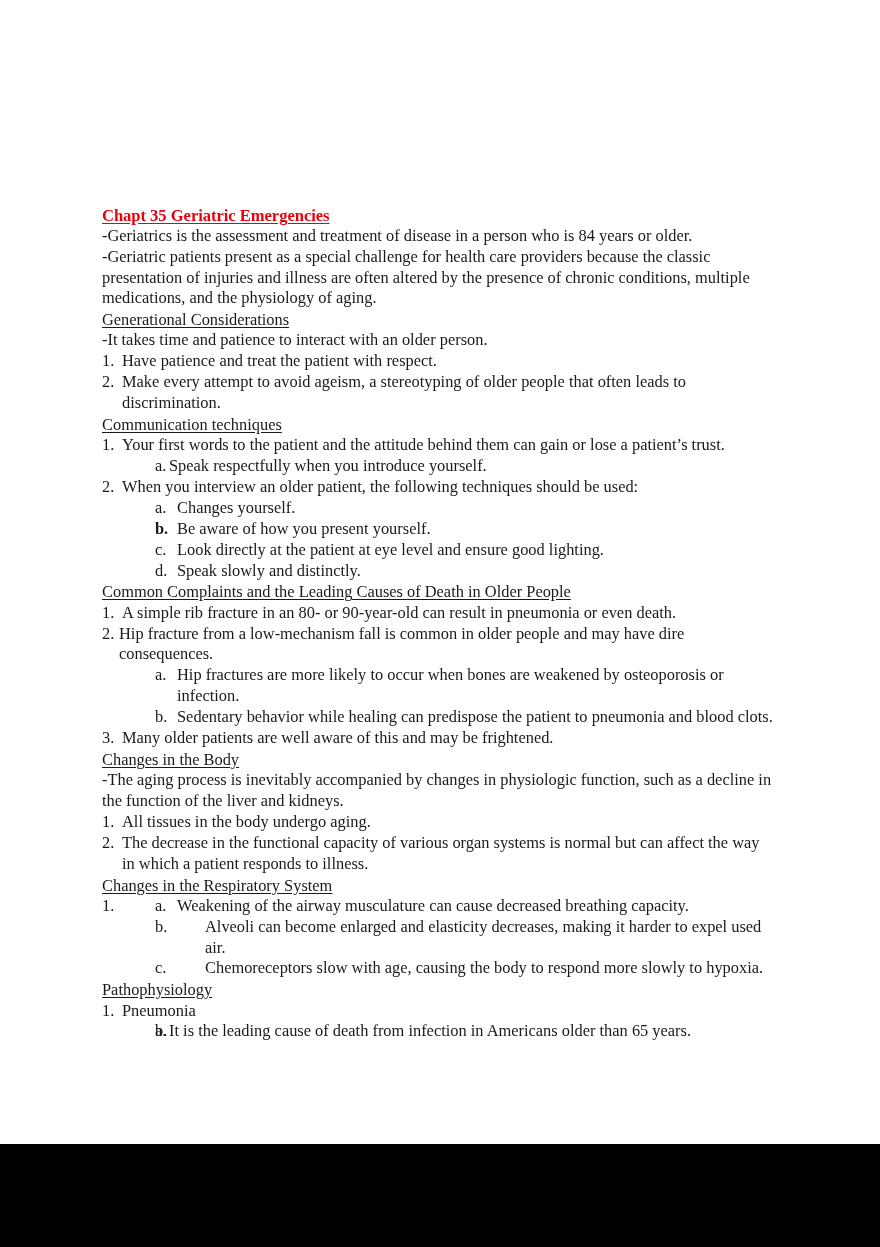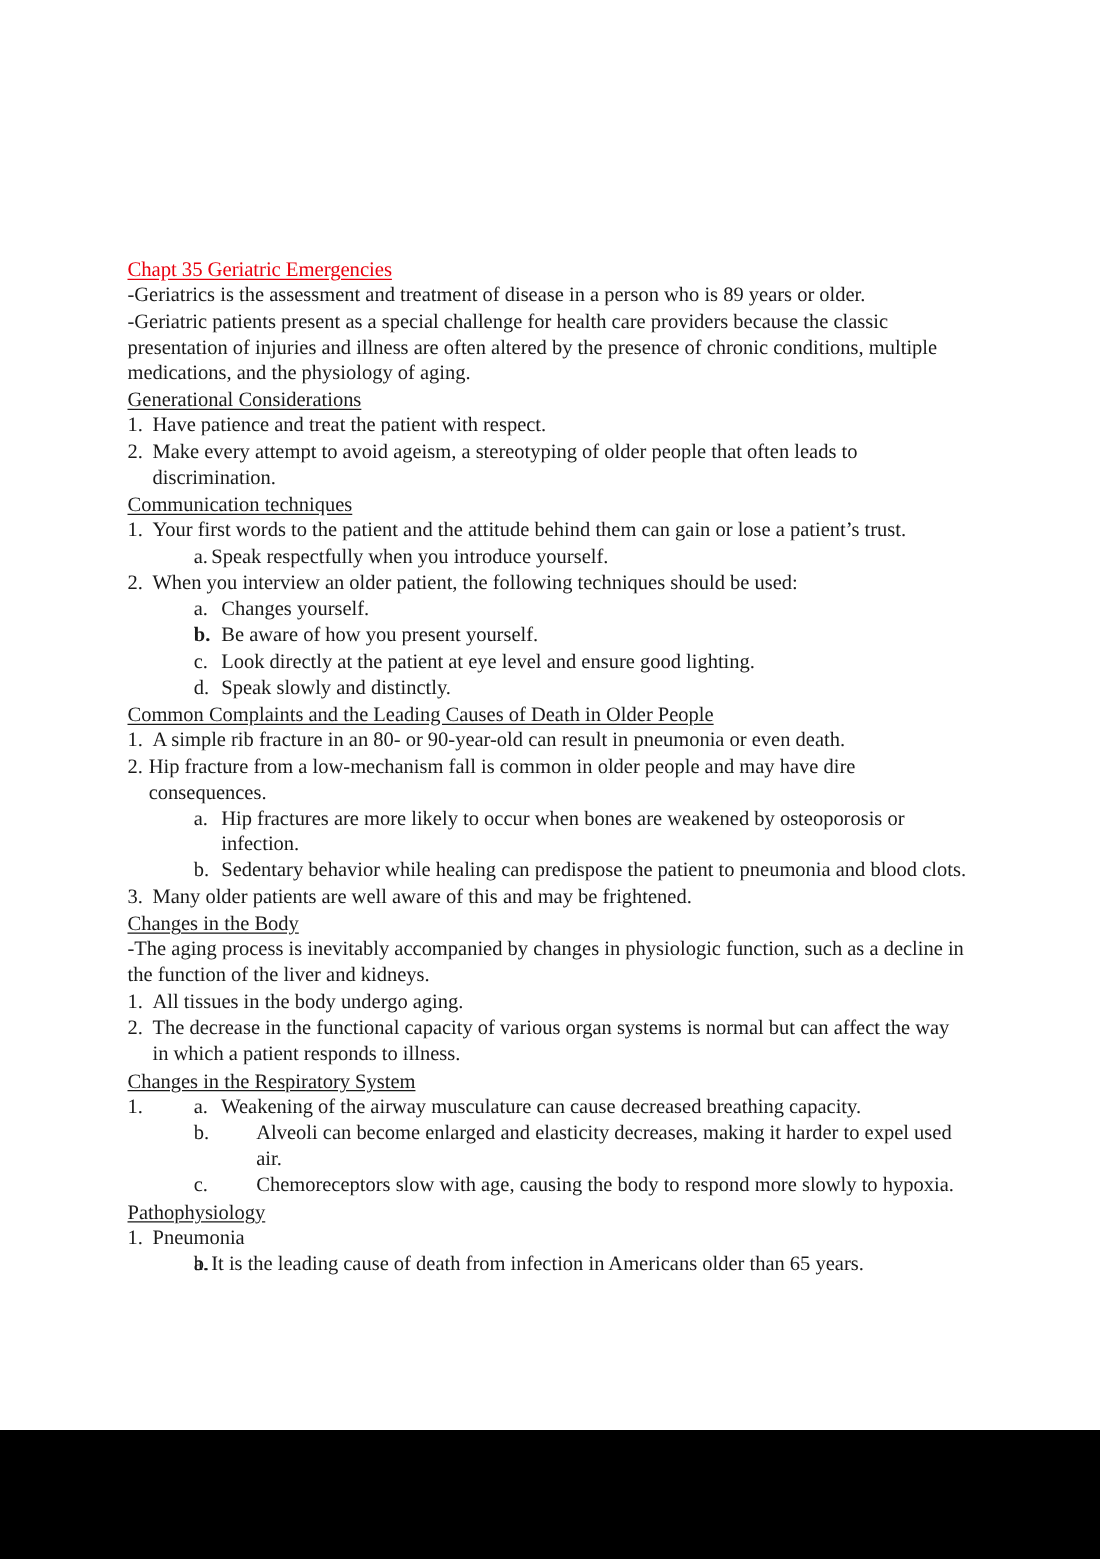--- a/index.html
+++ b/index.html
@@ -29,21 +29,21 @@
   .line {
     font-size: 16.4px;
     line-height: 20.9px;
     color: #1a1a1a;
     letter-spacing: -0.05px;
     white-space: normal;
   }
   
   .title-red {
     color: #e8000d;
-    font-weight: normal;
+    font-weight: bold;
     text-decoration: underline;
     text-underline-offset: 1.5px;
     font-size: 16.6px;
     line-height: 21px;
   }
   
   .heading {
     text-decoration: underline;
     text-underline-offset: 1.5px;
     display: inline;
@@ -104,24 +104,25 @@
 </style>
 </head>
 <body>
 
 <div id="page">
 
   <div id="doc-body">
 
     <div class="line title-red">Chapt 35 Geriatric Emergencies</div>
 
-    <div class="para">-Geriatrics is the assessment and treatment of disease in a person who is 89 years or older.</div>
+    <div class="para">-Geriatrics is the assessment and treatment of disease in a person who is 84 years or older.</div>
     <div class="para">-Geriatric patients present as a special challenge for health care providers because the classic presentation of injuries and illness are often altered by the presence of chronic conditions, multiple medications, and the physiology of aging.</div>
 
     <div class="heading-line"><span class="heading">Generational Considerations</span></div>
+    <div class="para">-It takes time and patience to interact with an older person.</div>
     <div class="li1"><span class="mk">1.</span><span>Have patience and treat the patient with respect.</span></div>
     <div class="li1"><span class="mk">2.</span><span>Make every attempt to avoid ageism, a stereotyping of older people that often leads to discrimination.</span></div>
 
     <div class="heading-line"><span class="heading">Communication techniques</span></div>
     <div class="li1"><span class="mk">1.</span><span>Your first words to the patient and the attitude behind them can gain or lose a patient’s trust.</span></div>
     <div class="li2 narrow"><span class="mk">a.</span><span>Speak respectfully when you introduce yourself.</span></div>
     <div class="li1"><span class="mk">2.</span><span>When you interview an older patient, the following techniques should be used:</span></div>
     <div class="li2"><span class="mk">a.</span><span>Changes yourself.</span></div>
     <div class="li2"><span class="mk semi">b.</span><span>Be aware of how you present yourself.</span></div>
     <div class="li2"><span class="mk">c.</span><span>Look directly at the patient at eye level and ensure good lighting.</span></div>

